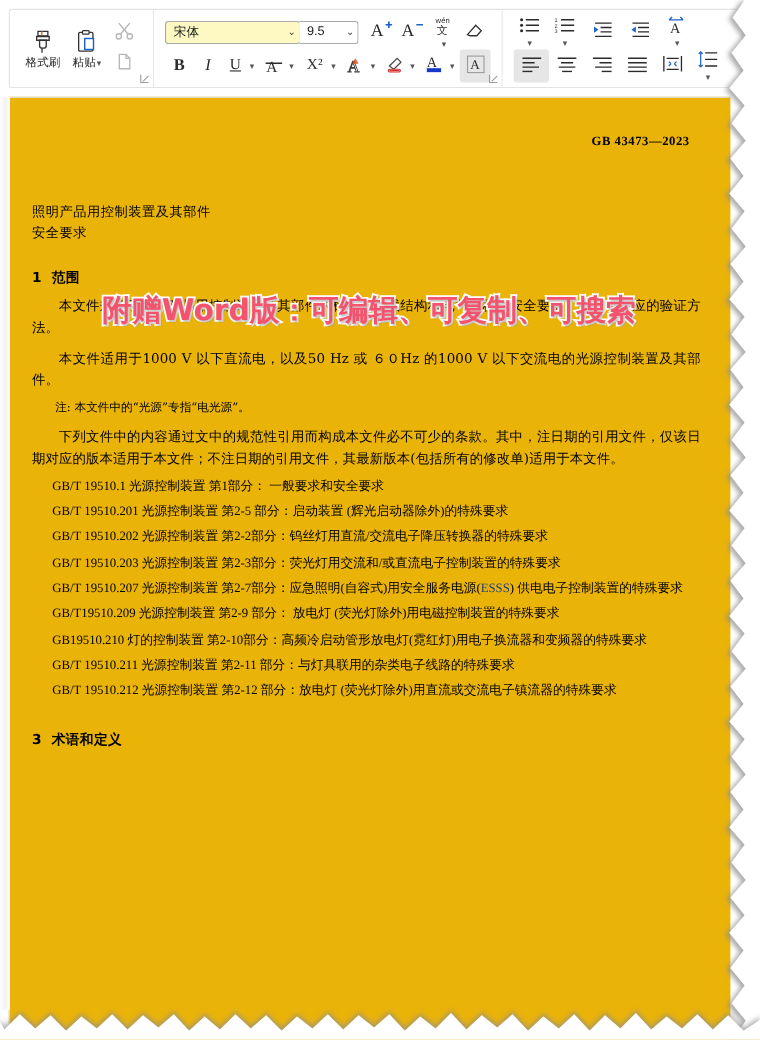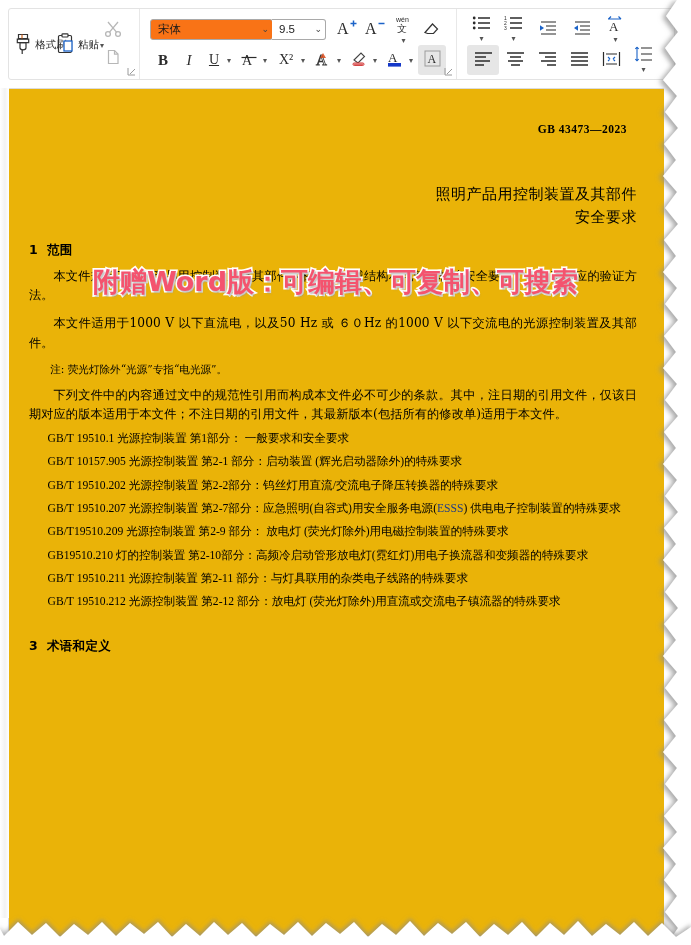--- a/index.html
+++ b/index.html
@@ -72,21 +72,21 @@
   .caret {
     font-size: 8px;
     color: #555;
     margin-left: 1px;
   }
   .dim { opacity: .35; }
 
   
   .bigbtn {
     display: flex;
-    flex-direction: row;
+    flex-direction: column;
     align-items: center;
     justify-content: center;
     width: 40px;
     height: 56px;
     border-radius: 3px;
   }
   .bigbtn .ico { height: 26px; display:flex; align-items:flex-end; }
   .bigrow { display:flex; align-items:center; height: 60px; }
 
   .dlg {
@@ -99,21 +99,21 @@
   }
 
   
   .fontbox {
     width: 123px; height: 21px;
     border: 1px solid #a9a9a9;
     border-radius: 3px;
     display: flex; align-items: center;
     padding: 0 3px 0 7px;
     box-sizing: border-box;
-    background: #f97316;
+    background: #fef9c3;
   }
   .fontbox .txt { font-size: 11.5px; color: #1b1b1b; flex: 1; font-family: "Liberation Sans", sans-serif;}
   .sizebox {
     width: 54px; height: 21px;
     border: 1px solid #a9a9a9;
     border-left: none;
     border-radius: 0 3px 3px 0;
     display: flex; align-items: center;
     padding: 0 3px 0 7px;
     box-sizing: border-box;
@@ -148,34 +148,34 @@
   .hdr-code {
     text-align: right;
     font-family: "Liberation Serif", serif;
     font-weight: bold;
     font-size: 11.5px;
     letter-spacing: .5px;
     margin: 34px 10px 0 0;
   }
 
   .doctitle {
-    text-align: right;
+    text-align: left;
     font-family: "DejaVu Sans", sans-serif;
-    font-size: 15px;
+    font-size: 12px;
     line-height: 1.55;
     margin-top: 48px;
     font-weight: 500;
     letter-spacing: .5px;
   }
 
   .secnum {
     font-family: "DejaVu Sans", sans-serif;
     font-weight: bold;
     font-size: 12.5px;
-    margin-top: 12px;
+    margin-top: 24px;
     letter-spacing: .3px;
   }
   .secnum .n { margin-right: 9px; }
 
   p.para {
     font-family: "DejaVu Serif", serif;
     font-size: 12.2px;
     line-height: 1.62;
     margin: 8px 0 0 0;
     text-indent: 2em;
@@ -533,29 +533,30 @@
       <div>照明产品用控制装置及其部件</div>
       <div>安全要求</div>
     </div>
 
     <div class="secnum">
       <span class="n">1</span><span>范围</span>
     </div>
 
     <p class="para">本文件规定了照明产品用控制装置及其部件的标志、机械结构和电气结构等安全要求，描述了对应的验证方法。</p>
     <p class="para">本文件适用于1000 V 以下直流电，以及50  Hz 或 ６０Hz 的1000  V 以下交流电的光源控制装置及其部件。</p>
-    <p class="note">注: 荧光灯除外“光源”专指“电光源”。</p>
+    <p class="note">注: 本文件中的“光源”专指“电光源”。</p>
 
 
     <p class="para">下列文件中的内容通过文中的规范性引用而构成本文件必不可少的条款。其中，注日期的引用文件，仅该日期对应的版本适用于本文件；不注日期的引用文件，其最新版本(包括所有的修改单)适用于本文件。</p>
 
     <div>
       <p class="ref">GB/T   19510.1    光源控制装置   第1部分：   一般要求和安全要求</p>
-      <p class="ref">GB/T   10157.905   光源控制装置   第2-1 部分：启动装置 (辉光启动器除外)的特殊要求</p>
+      <p class="ref">GB/T   19510.201   光源控制装置   第2-5 部分：启动装置 (辉光启动器除外)的特殊要求</p>
       <p class="ref">GB/T   19510.202   光源控制装置   第2-2部分：钨丝灯用直流/交流电子降压转换器的特殊要求</p>
+      <p class="ref">GB/T   19510.203   光源控制装置   第2-3部分：荧光灯用交流和/或直流电子控制装置的特殊要求</p>
       <p class="ref">GB/T   19510.207   光源控制装置   第2-7部分：应急照明(自容式)用安全服务电源(<span class="acr">ESSS</span>) 供电电子控制装置的特殊要求</p>
       <p class="ref">GB/T19510.209     光源控制装置   第2-9 部分： 放电灯 (荧光灯除外)用电磁控制装置的特殊要求</p>
       <p class="ref">GB19510.210    灯的控制装置   第2-10部分：高频冷启动管形放电灯(霓红灯)用电子换流器和变频器的特殊要求</p>
       <p class="ref">GB/T   19510.211   光源控制装置   第2-11 部分：与灯具联用的杂类电子线路的特殊要求</p>
       <p class="ref">GB/T   19510.212   光源控制装置   第2-12 部分：放电灯 (荧光灯除外)用直流或交流电子镇流器的特殊要求</p>
     </div>
 
     <div class="secnum" style="margin-top:26px;">
       <span class="n">3</span><span>术语和定义</span>
     </div>

